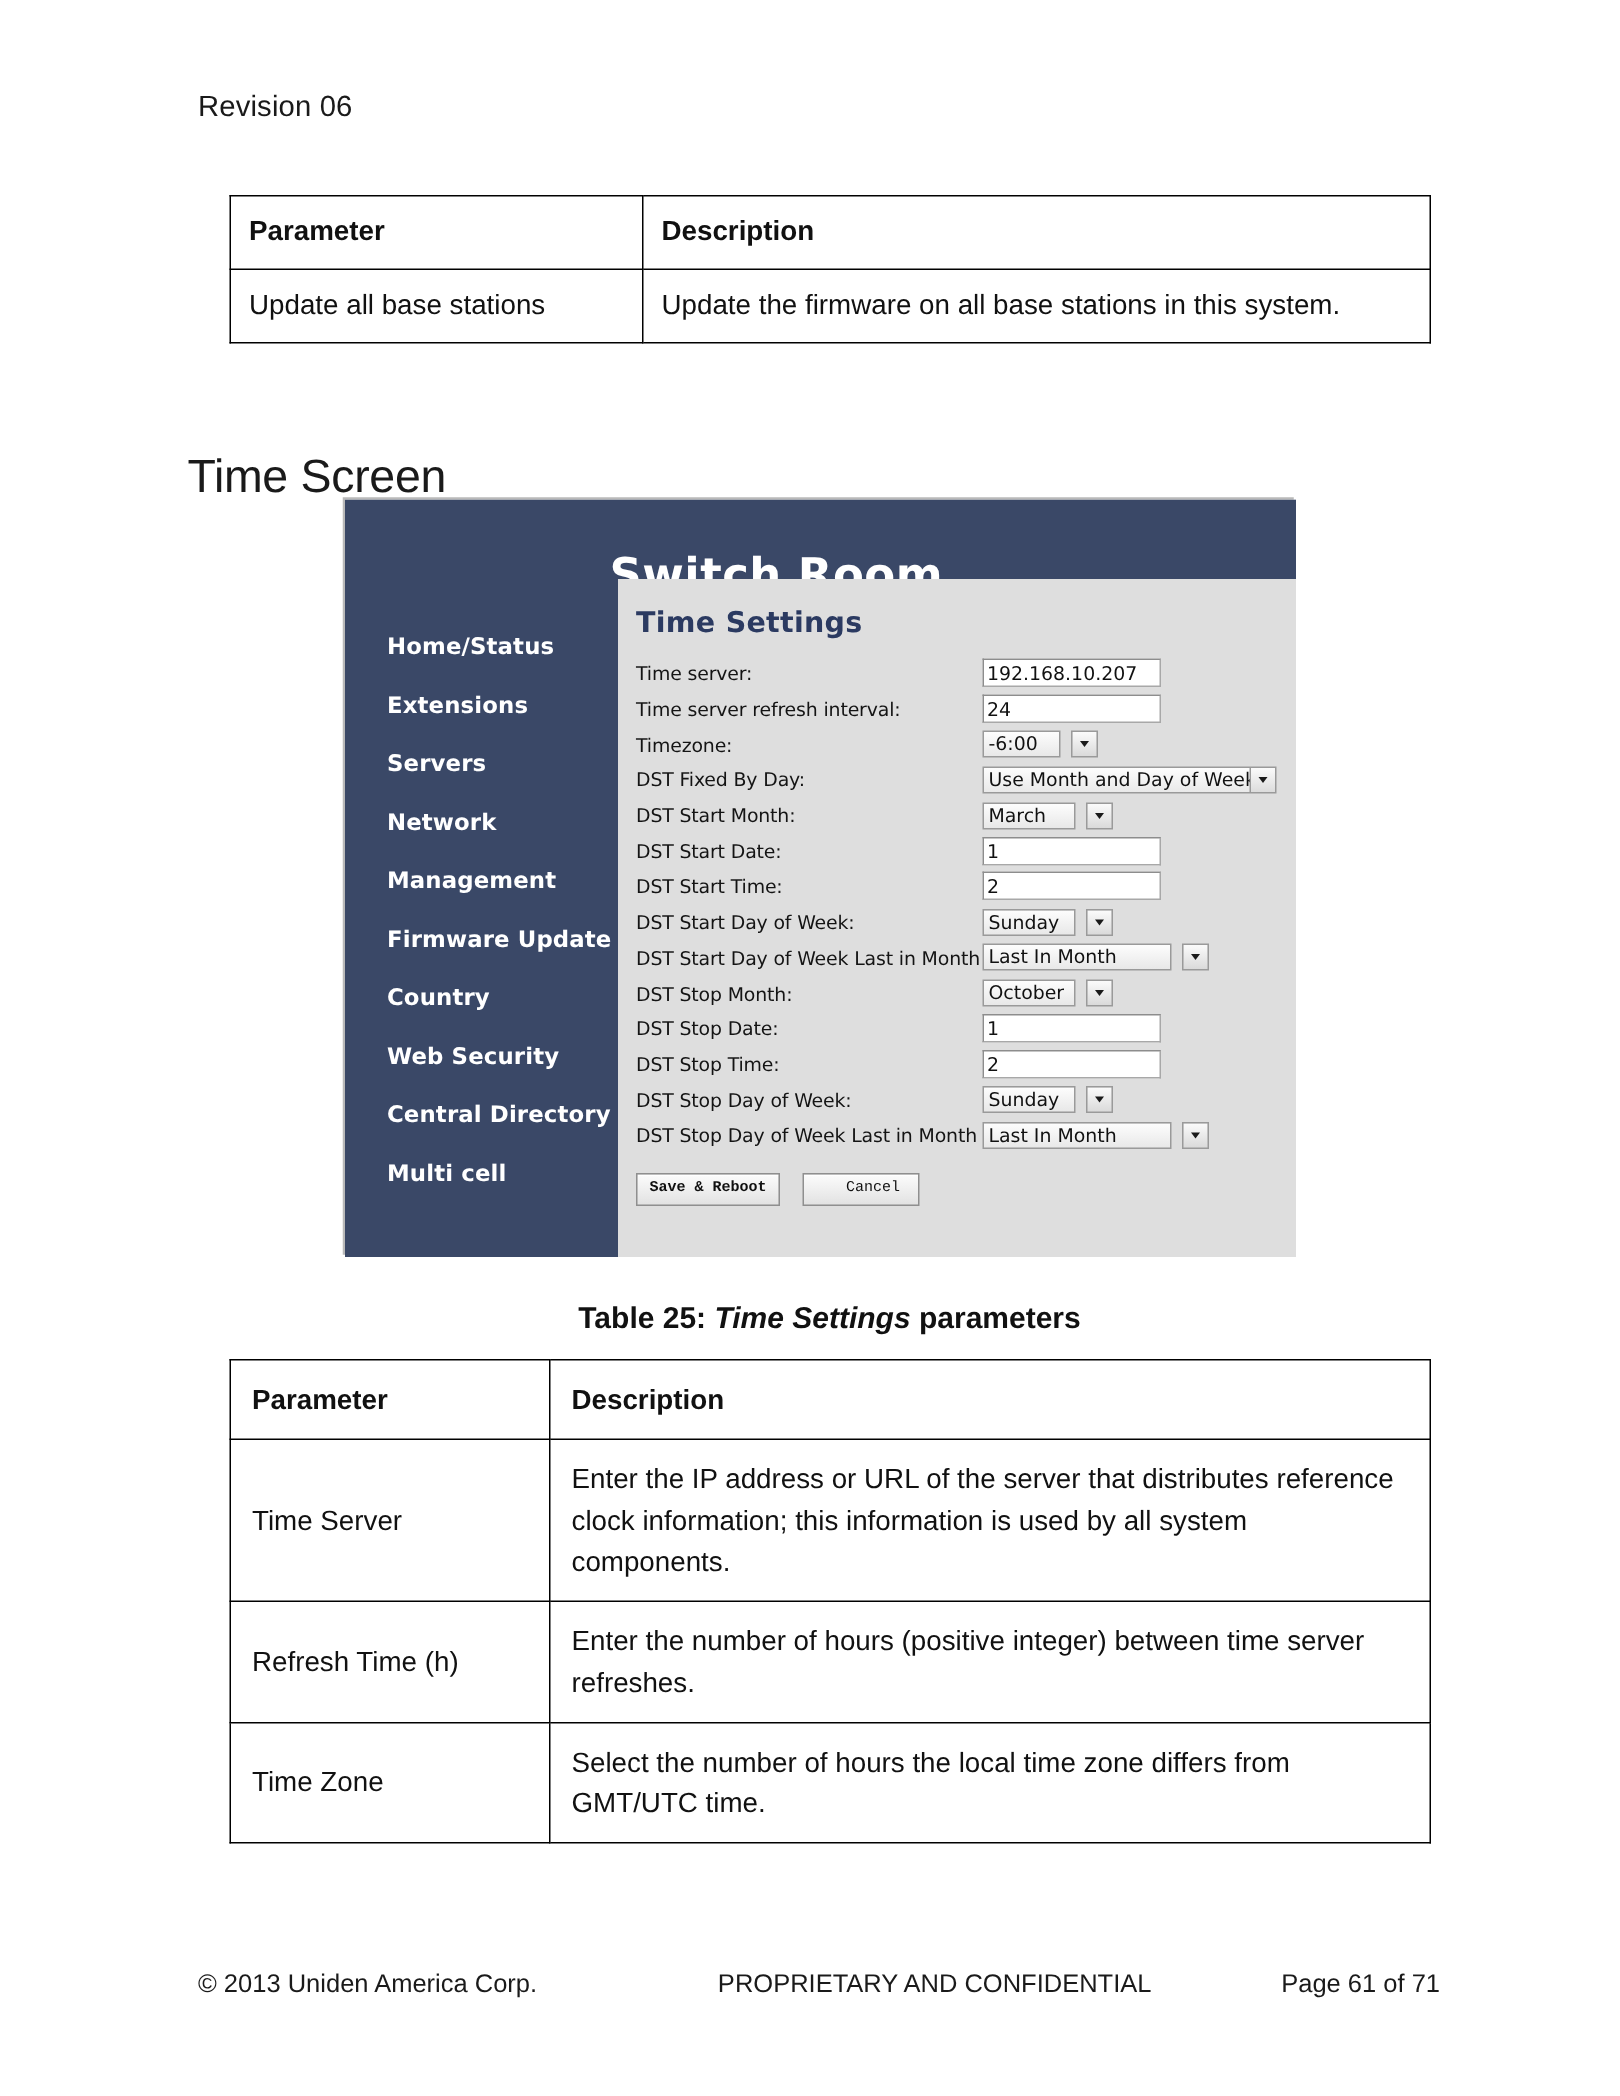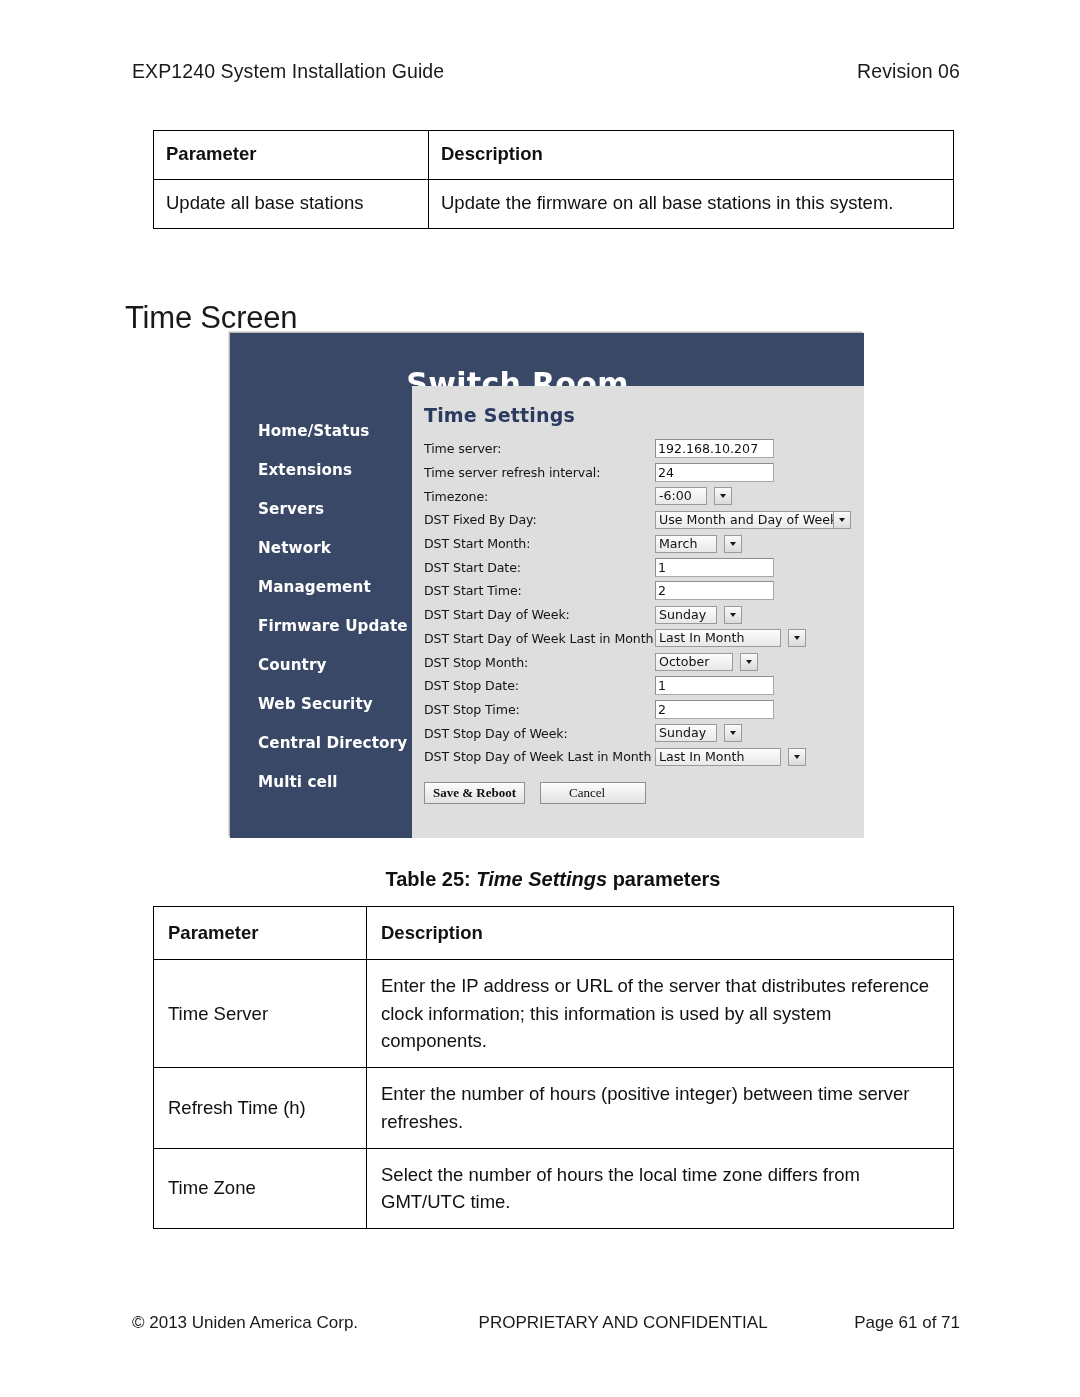--- a/index.html
+++ b/index.html
@@ -216,29 +216,29 @@
     height: 18px;
     box-sizing: border-box;
     margin-left: 7px;
     width: 18px;
     flex: 0 0 18px;
   }
   .btn-row { margin-top: 13px; display: flex; gap: 15px; }
   .btn {
     border: 1px solid #8f8f8f;
     background: linear-gradient(#fcfcfc, #e2e2e2);
-    font-size: 13px;
-    font-family: Liberation Serif, serif;
+    font-size: 10px;
+    font-family: Liberation Mono, monospace;
     font-weight: bold;
     color: #101010;
     padding: 2px 8px 3px 8px;
     line-height: 15px;
     box-shadow: 0 1px 0 0 #ffffff inset;
   }
-  .btn.wide { padding-left: 28px; padding-right: 40px; font-weight: normal; }
+  .btn.wide { padding-left: 28px; padding-right: 12px; font-weight: normal; }
 
   
   .table-caption {
     position: absolute;
     left: 153px;
     top: 868px;
     width: 800px;
     text-align: center;
     font-size: 20px;
     font-weight: bold;
@@ -263,21 +263,20 @@
     align-items: baseline;
     font-size: 17px;
     color: #1a1a1a;
   }
   .page-footer .mid { margin-left: 34px; }
 </style>
 </head>
 <body>
 
 <div class="page-header">
-  <span>EXP1240 System Installation Guide</span>
   <span>Revision 06</span>
 </div>
 
 <table class="doc-table" id="table-top">
   <colgroup>
       <col class="c1">
       <col class="c2">
     </colgroup>
   <tbody>
     <tr class="head">
@@ -381,21 +380,21 @@
             <div class="select split">
               <div class="sel-text" style="width: 126px;">Last In Month</div>
               <div class="sel-arrow"></div>
             </div>
           </div>
         </div>
         <div class="form-row">
           <div class="form-label">DST Stop Month:</div>
           <div class="ctrl-wrap">
             <div class="select split">
-              <div class="sel-text" style="width: 78px;">October</div>
+              <div class="sel-text" style="width: 62px;">October</div>
               <div class="sel-arrow"></div>
             </div>
           </div>
         </div>
         <div class="form-row">
           <div class="form-label">DST Stop Date:</div>
           <div class="ctrl-wrap">
             <div class="text-input w-std">1</div>
           </div>
         </div>

